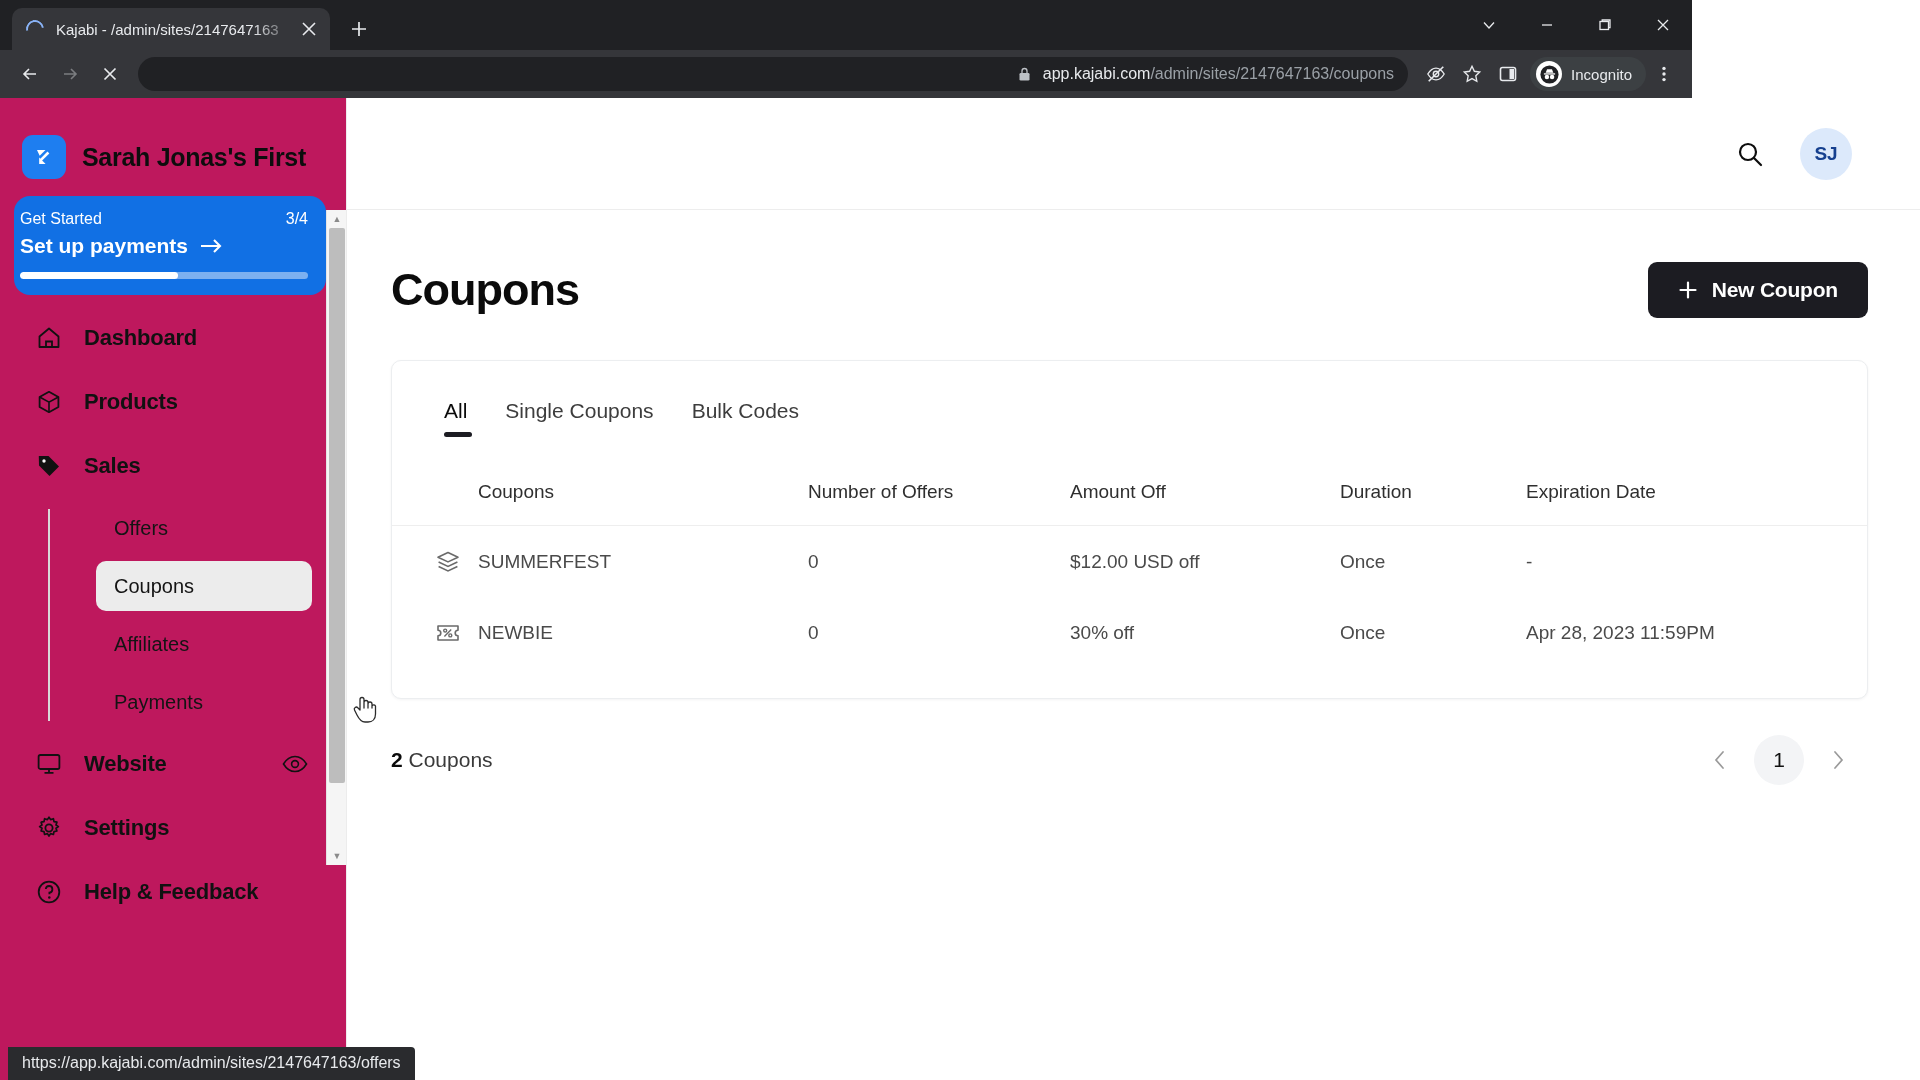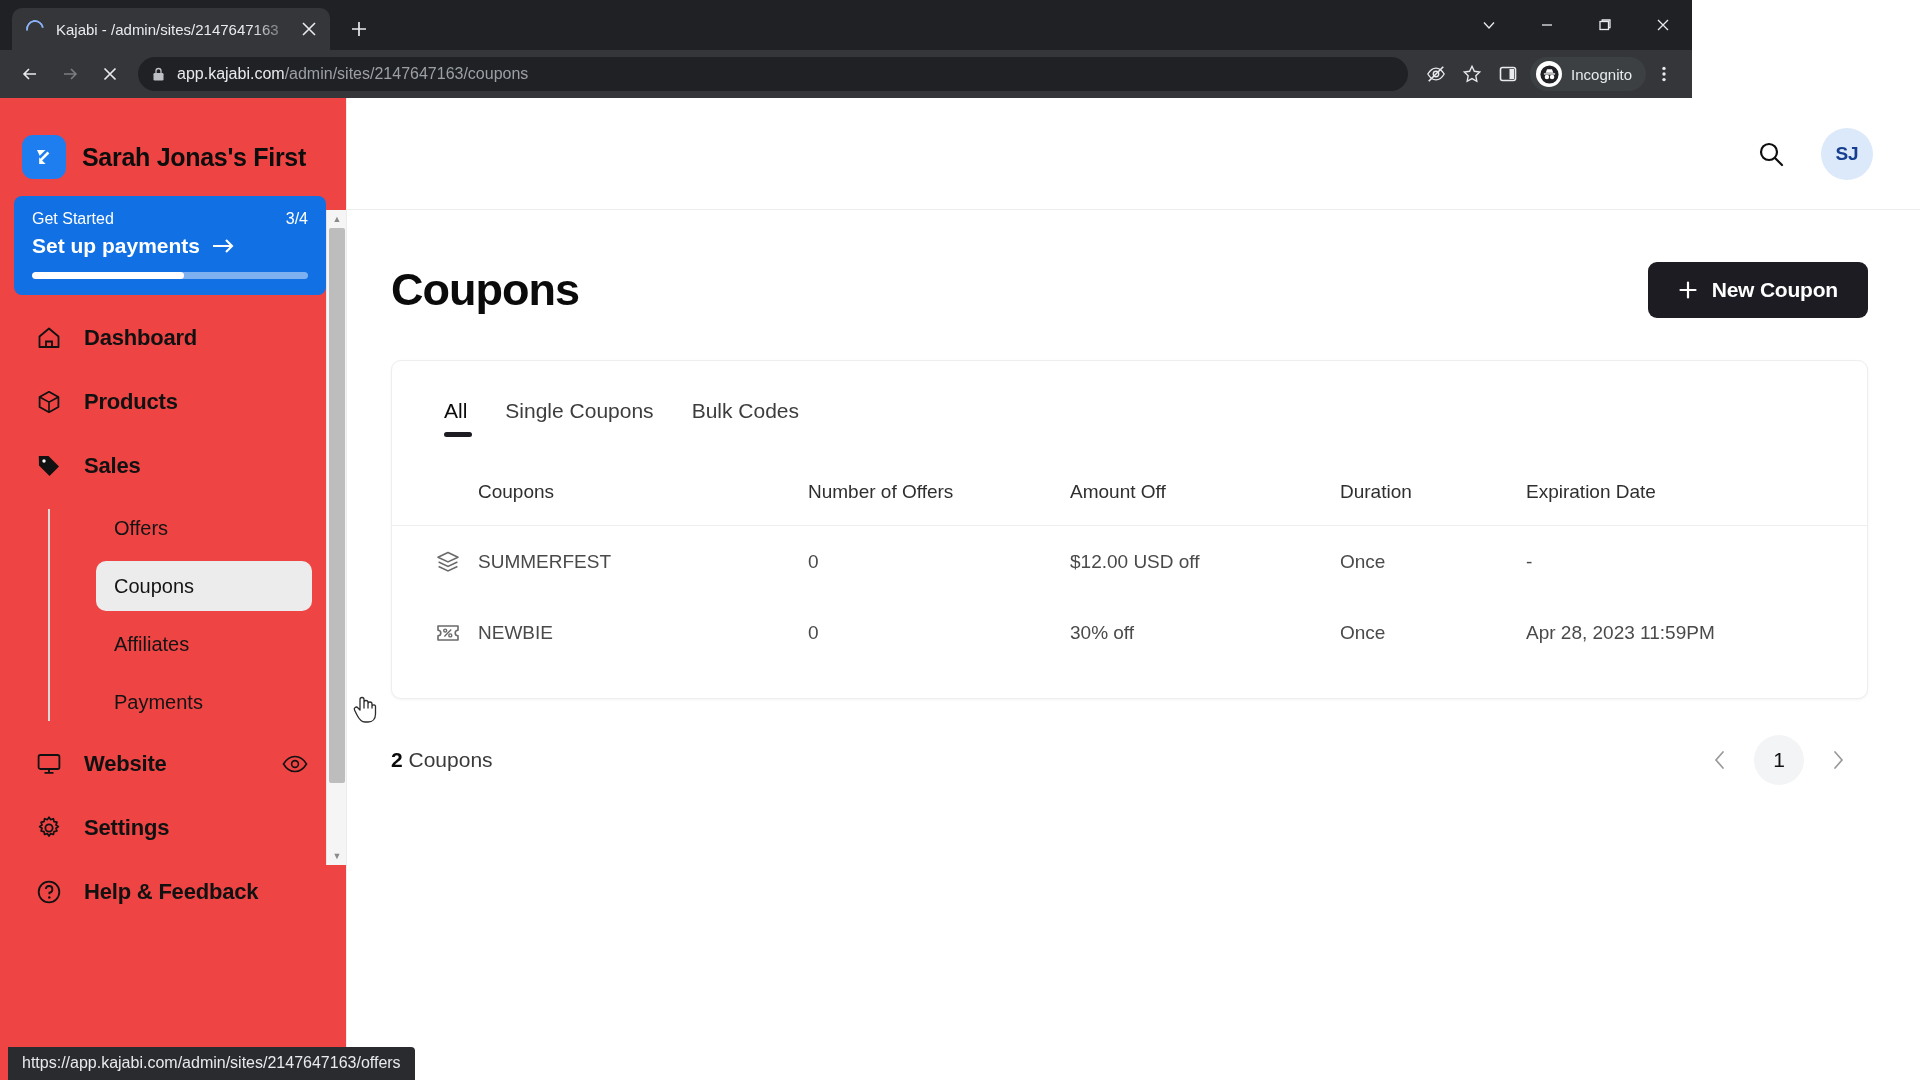--- a/index.html
+++ b/index.html
@@ -90,20 +90,21 @@
   .nav-btn.disabled { color: #7b7d80; }
   .omnibox {
     flex: 1;
     height: 34px;
     background: #202124;
     border-radius: 18px;
     display: flex;
     align-items: center;
     padding: 0 14px;
     margin: 0 10px 0 8px;
+    justify-content: flex-end;
   }
   .omni-lock { color: #bdc1c6; display: flex; align-items: center; margin-right: 12px; }
   .omni-url { font-size: 16px; color: #9aa0a6; white-space: nowrap; }
   .omni-url b { color: #e8eaed; font-weight: 400; }
   .tb-icon {
     width: 36px; height: 36px;
     display: flex; align-items: center; justify-content: center;
     color: #e8eaed; flex: 0 0 auto;
   }
   .incognito-pill {
@@ -129,21 +130,21 @@
     top: 98px; left: 0;
     width: 1920px; height: 982px;
     background: #ffffff;
     display: flex;
   }
 
   
   .sidebar {
     width: 346px;
     height: 982px;
-    background: #ef4444;
+    background: #be185d;
     position: relative;
     flex: 0 0 auto;
   }
   .brand {
     display: flex; align-items: center;
     padding: 22px 0 0 22px;
     height: 96px;
   }
   .brand-logo {
     width: 44px; height: 44px;
@@ -157,22 +158,22 @@
     font-size: 25px;
     font-weight: bold;
     color: #0d0d0d;
     letter-spacing: -0.3px;
     white-space: nowrap;
   }
 
   .getstarted {
     margin: 2px 20px 0 14px;
     background: #1170e4;
-    border-radius: 8px;
-    padding: 14px 18px 16px 18px;
+    border-radius: 16px;
+    padding: 14px 18px 16px 6px;
     color: #fff;
   }
   .gs-row1 { display: flex; justify-content: space-between; align-items: baseline; }
   .gs-label { font-size: 16px; }
   .gs-count { font-size: 16px; }
   .gs-action {
     font-size: 21px; font-weight: bold;
     margin-top: 6px;
     display: flex; align-items: center;
     white-space: nowrap;
@@ -253,21 +254,21 @@
   .main {
     flex: 1;
     height: 982px;
     background: #ffffff;
     position: relative;
     border-left: 1px solid #ececec;
   }
   .topbar {
     height: 112px;
     display: flex; align-items: center; justify-content: flex-end;
-    padding-right: 47px;
+    padding-right: 68px;
     border-bottom: 1px solid #ededed;
     gap: 36px;
   }
   .search-btn { color: #0d0d0d; display: flex; align-items: center; }
   .avatar {
     width: 52px; height: 52px; border-radius: 50%;
     background: #dce9fb;
     color: #16408f;
     font-size: 19px; font-weight: bold;
     display: flex; align-items: center; justify-content: center;

